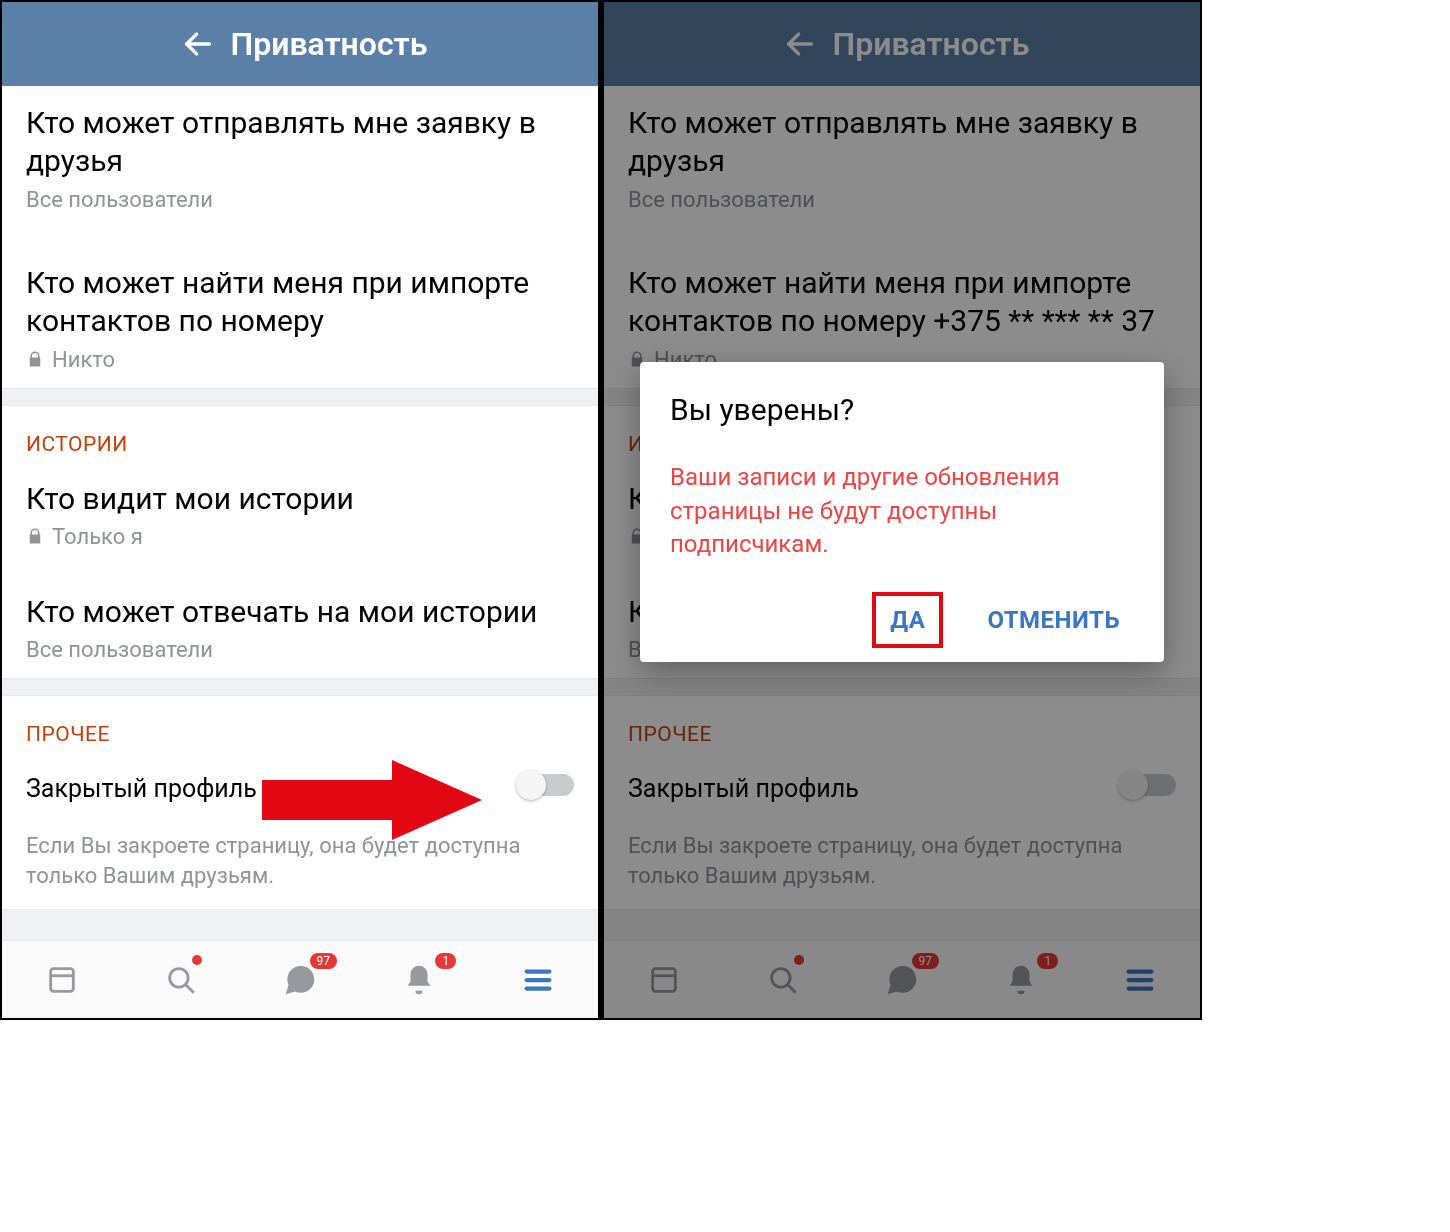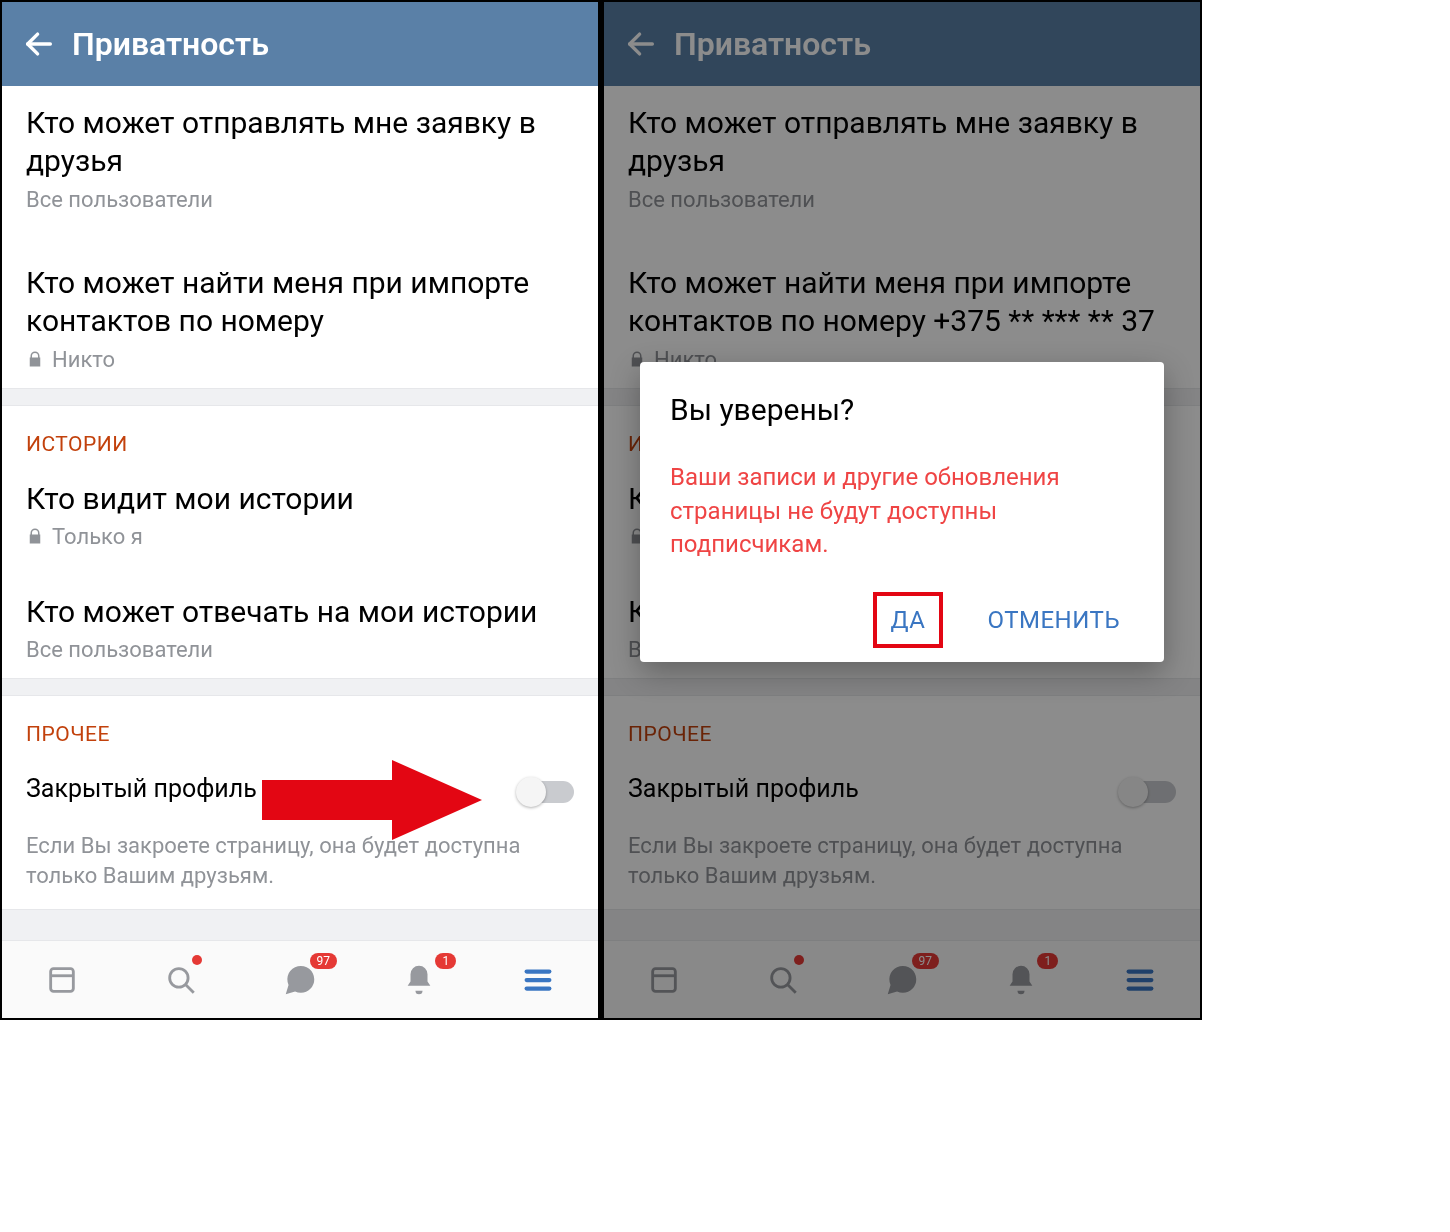--- a/index.html
+++ b/index.html
@@ -27,20 +27,21 @@
   background: #000;
 }
 .header {
   background: #5a80a7;
   color: #fff;
   height: 84px;
   display: flex;
   align-items: center;
   padding: 0 12px;
   flex-shrink: 0;
+  justify-content: center;
 }
 .header .back {
   width: 50px;
   display:flex;
   align-items:center;
   justify-content:center;
 }
 .header .title {
   font-size: 32px;
   font-weight: 600;
@@ -79,21 +80,21 @@
 }
 .gap {
   height: 18px;
   background: #f0f1f3;
   border-top: 1px solid #e6e7ea;
   border-bottom: 1px solid #e6e7ea;
 }
 .toggle-row {
   padding: 22px 24px 14px 24px;
   display: flex;
-  align-items: flex-end;
+  align-items: flex-start;
   justify-content: space-between;
   background:#fff;
 }
 .toggle-row .lbl {
   font-size: 25px;
   color: #000;
 }
 .toggle {
   width: 56px;
   height: 22px;
@@ -191,21 +192,21 @@
 }
 .dialog .actions {
   display: flex;
   justify-content: flex-end;
   gap: 30px;
   margin-top: 30px;
   align-items:center;
 }
 .dlg-btn {
   font-size: 24px;
-  font-weight: 400;
+  font-weight: 700;
   color: #3a76c2;
   padding: 10px 14px;
   letter-spacing: 0.5px;
 }
 .dlg-btn.highlight {
   border: 4px solid #e30613;
 }
 svg { display: block; }
 </style>
 </head>

